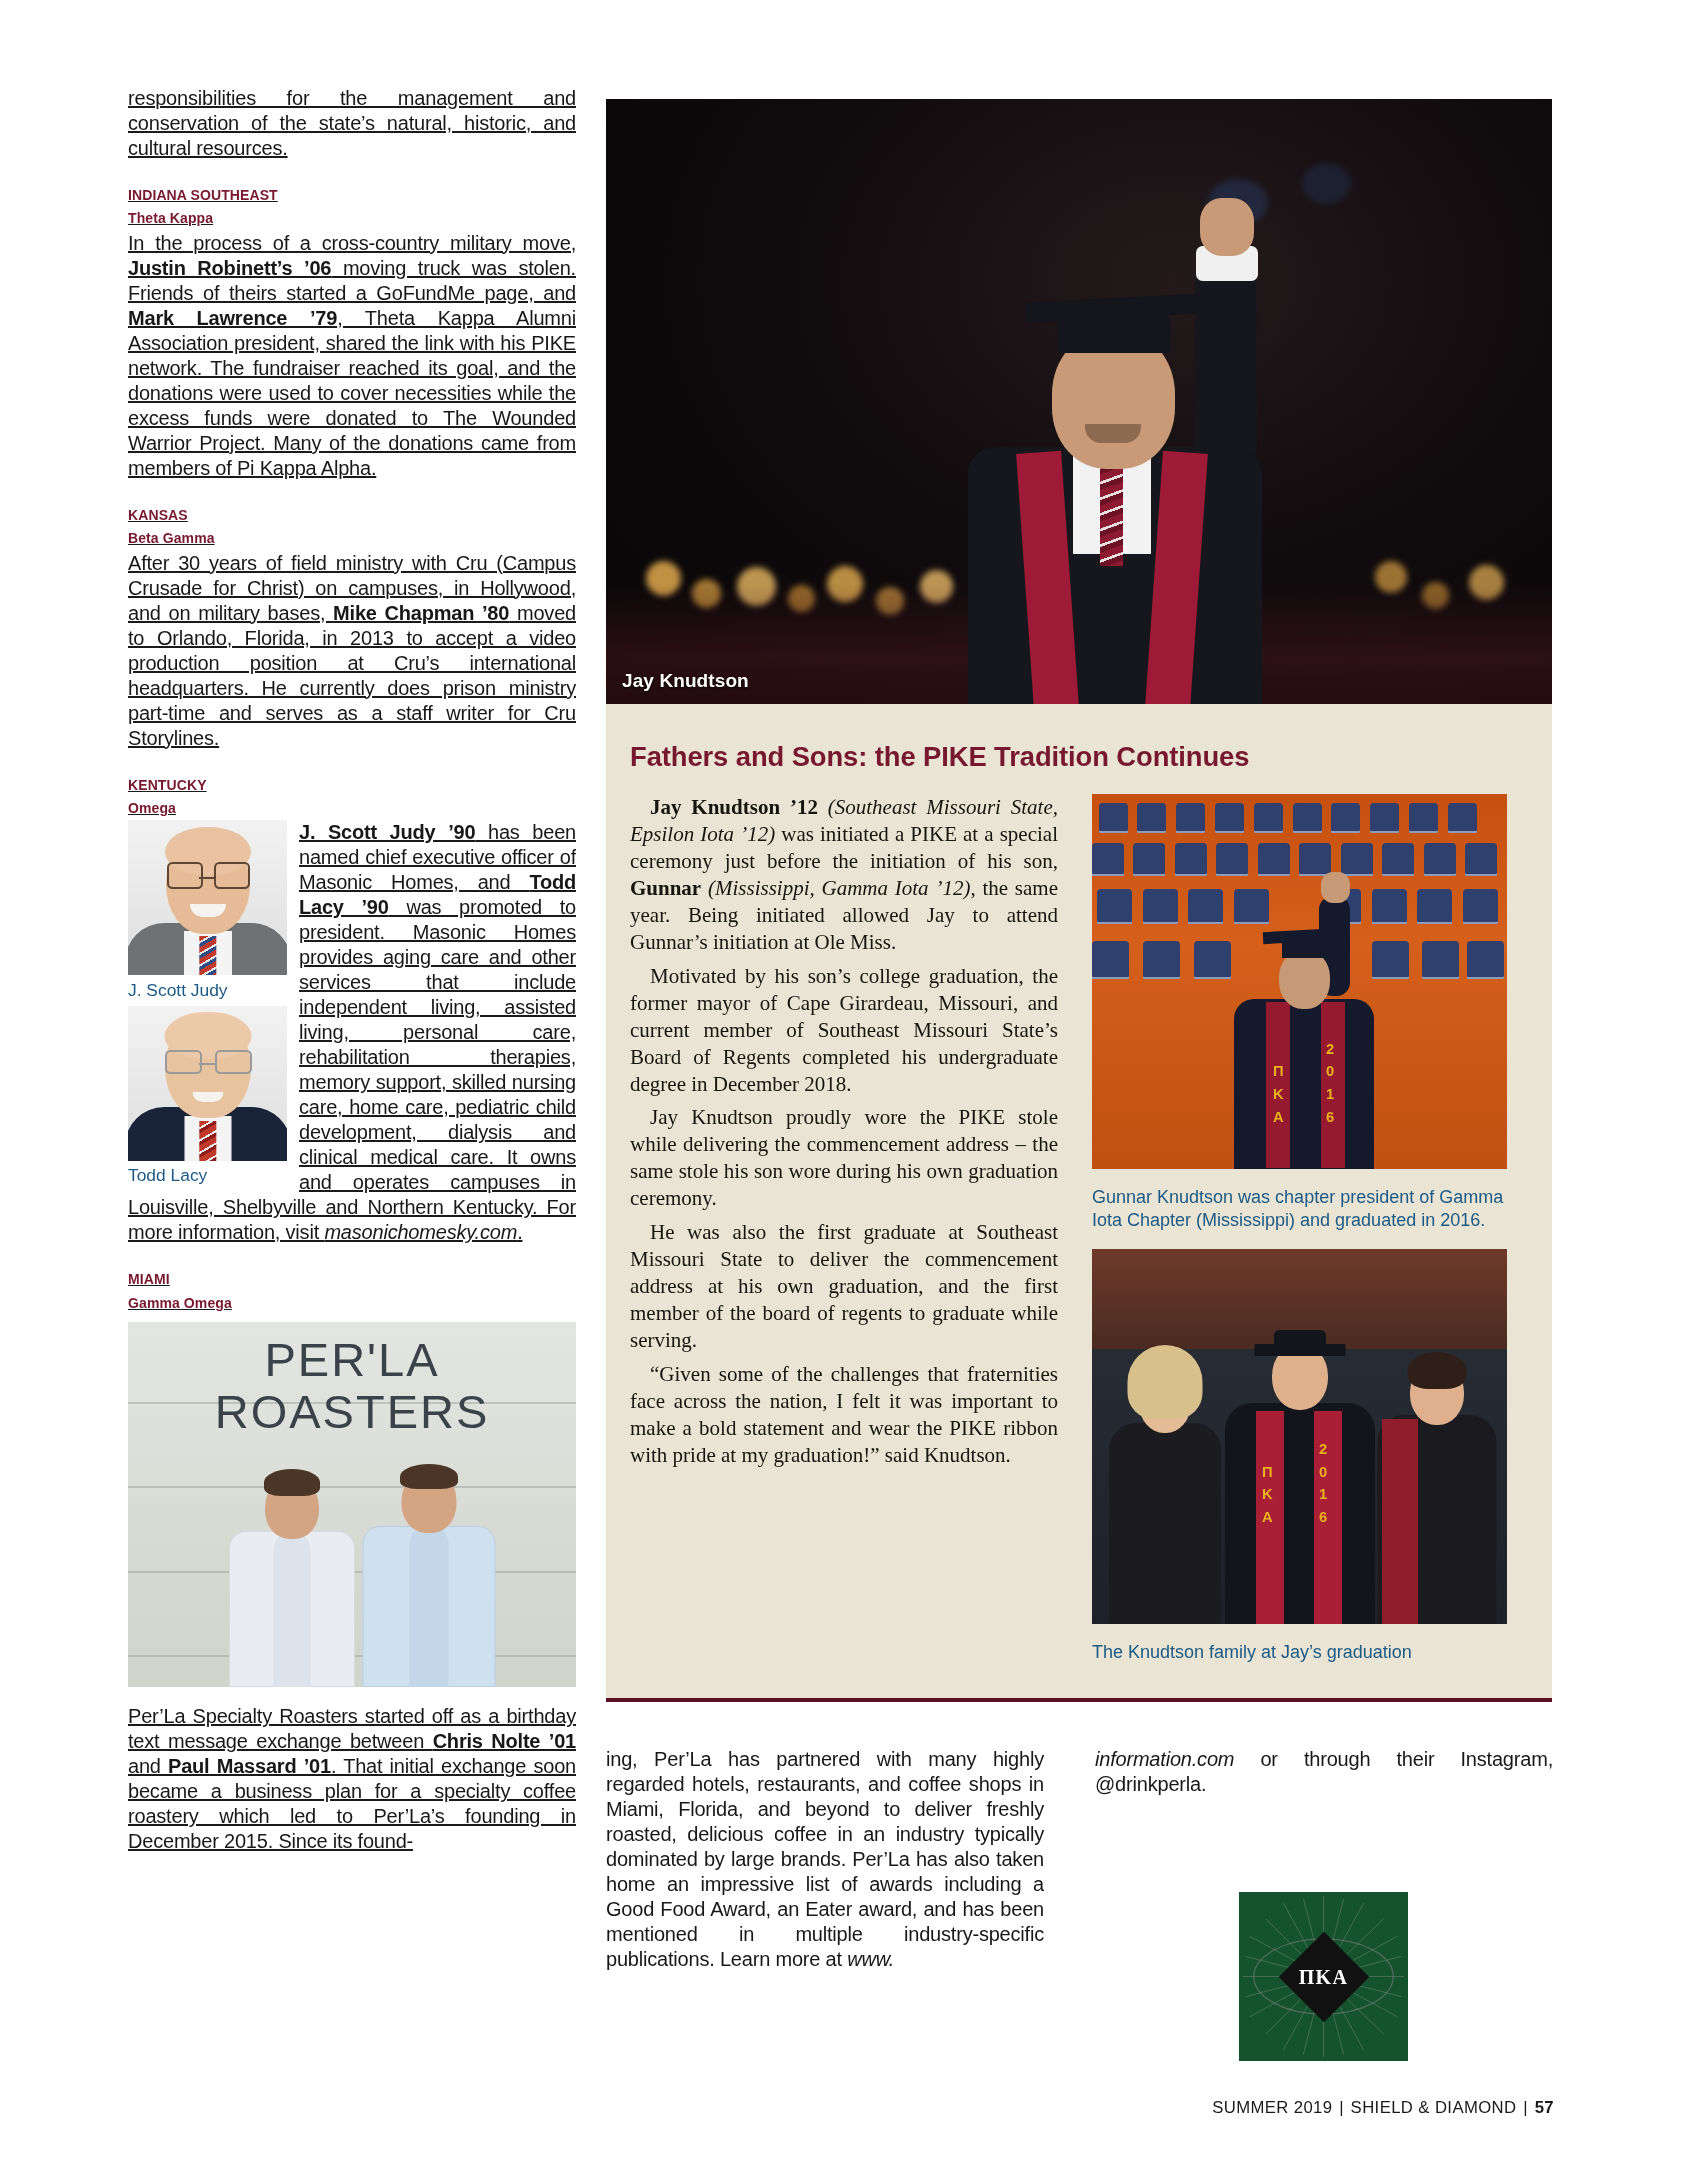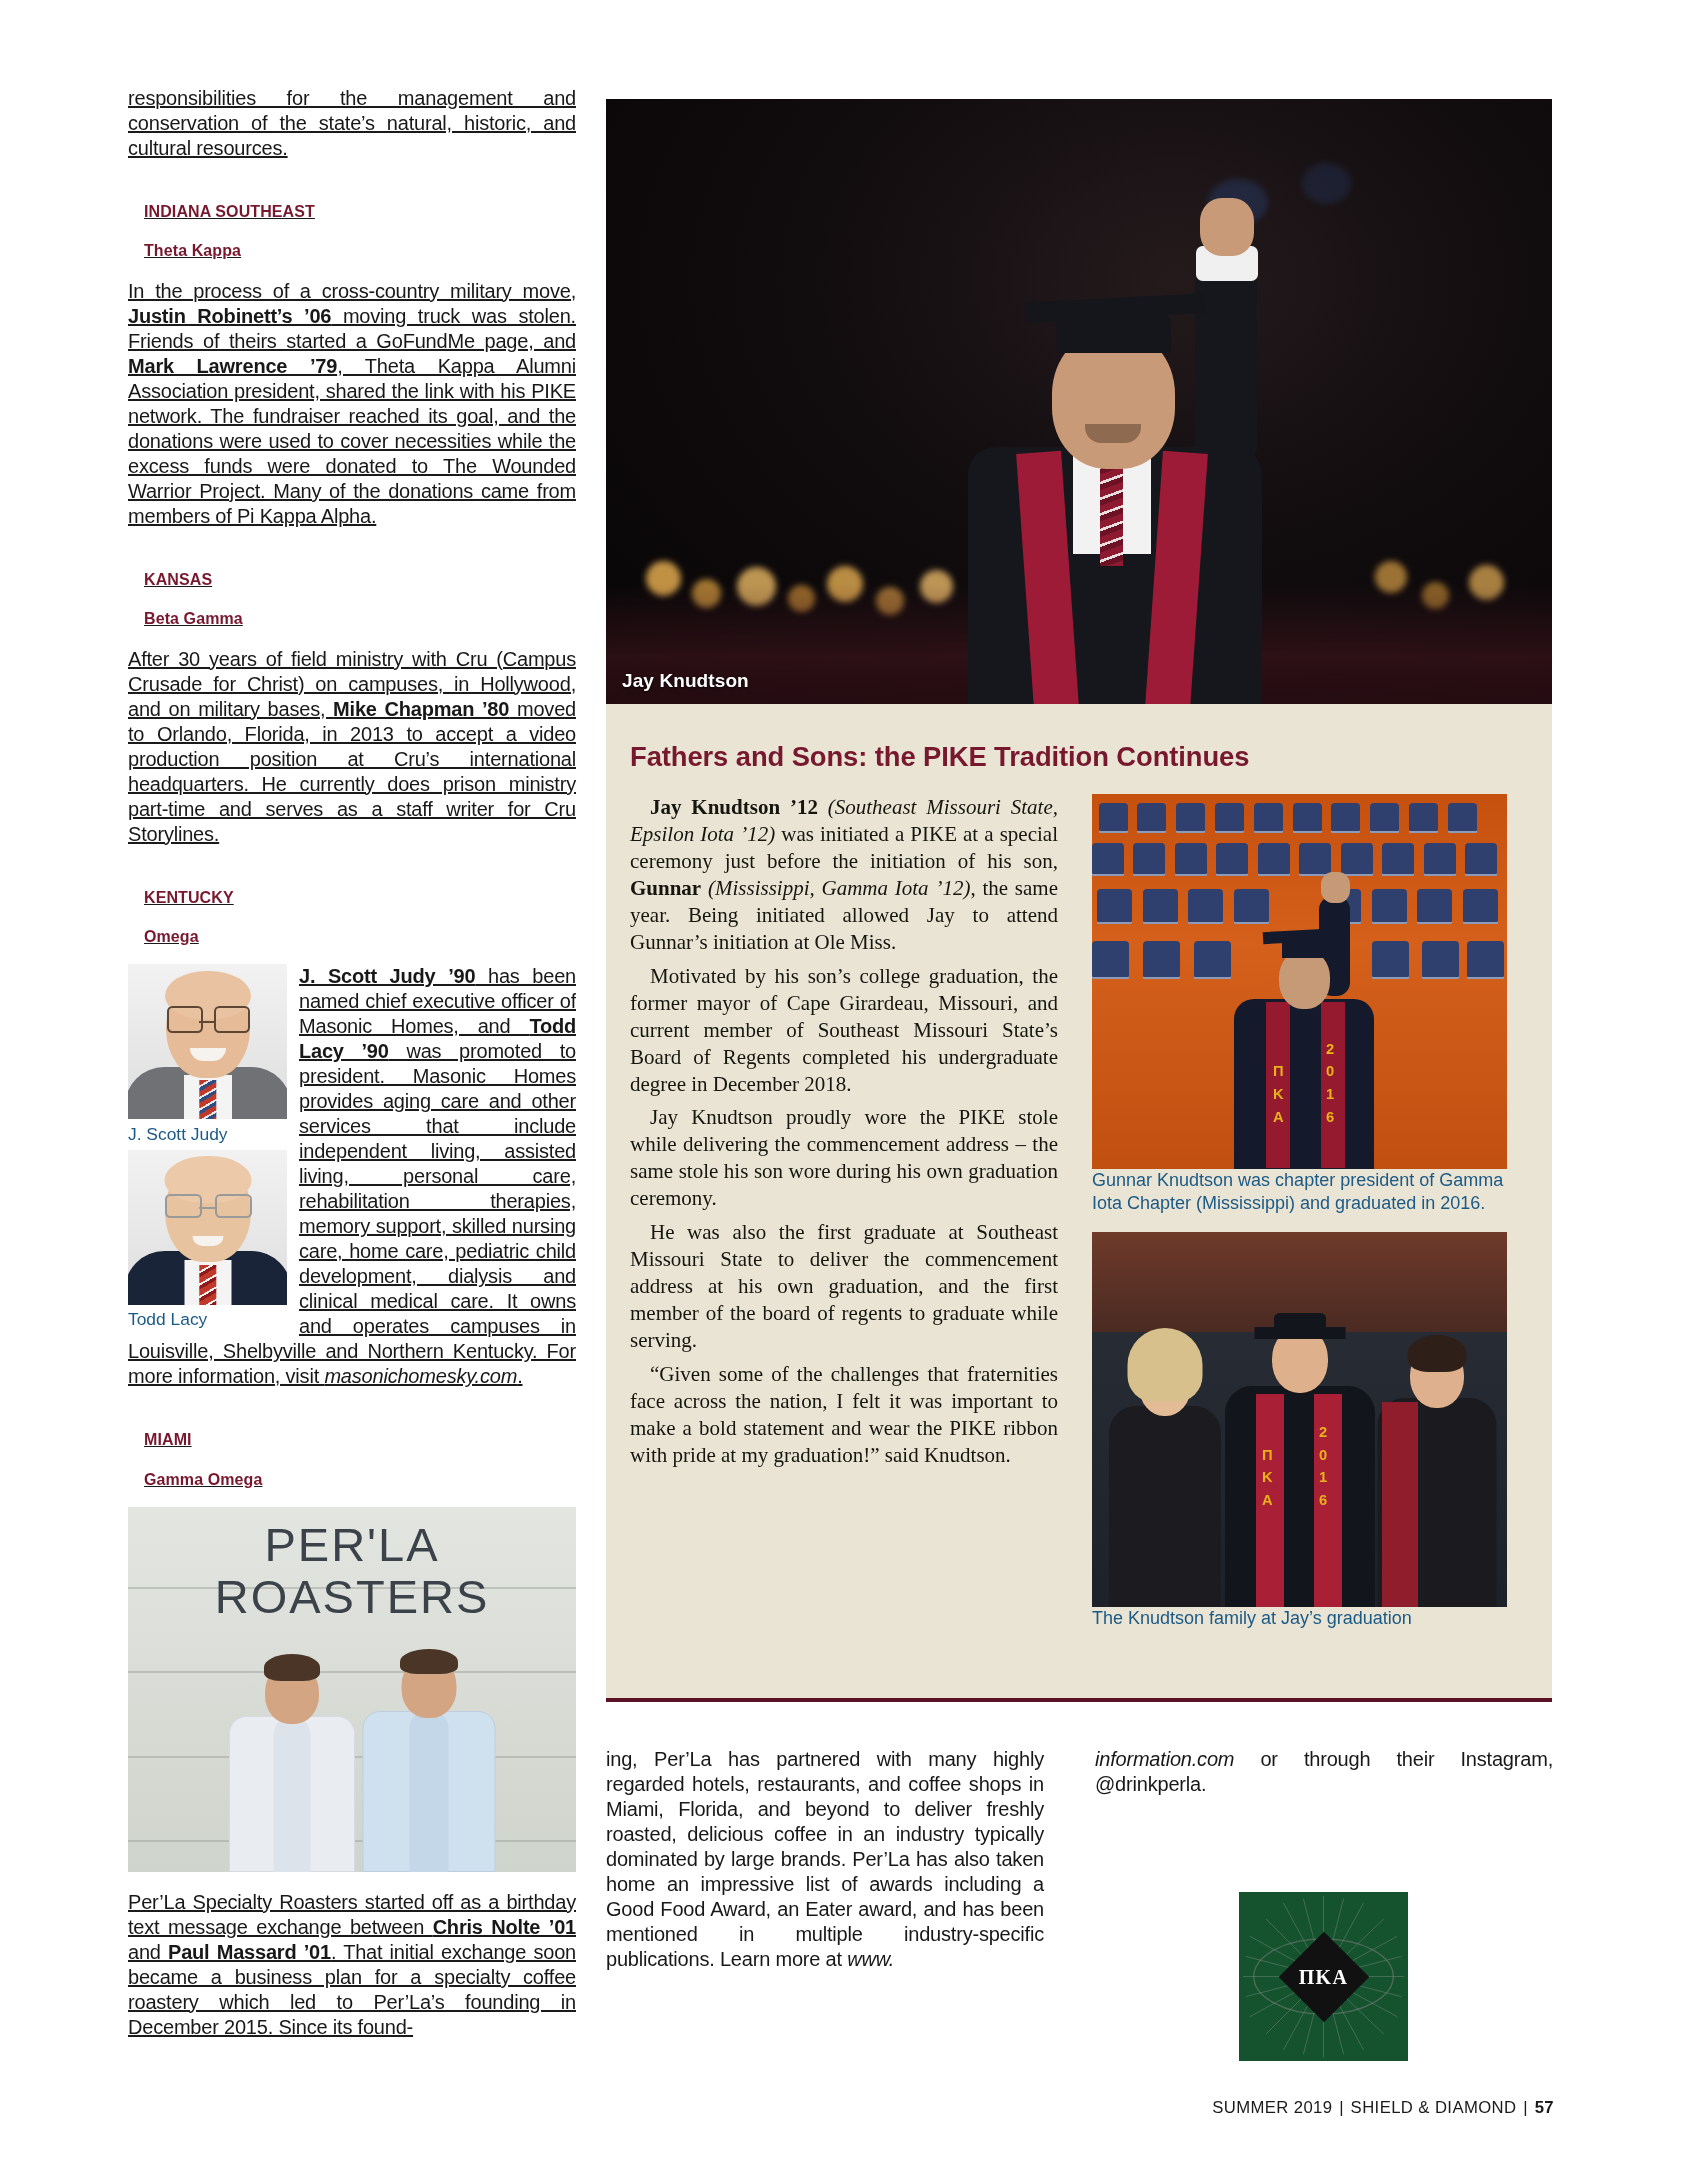--- a/index.html
+++ b/index.html
@@ -39,24 +39,24 @@
     color: #181818;
     letter-spacing: -0.2px;
     margin: 0;
   }
   .body-text b { font-weight: bold; }
   .body-text i { font-style: italic; }
 
   .chapter-head {
     color: #77182E;
     font-weight: bold;
-    font-size: 16px;
+    font-size: 14px;
     line-height: 23.4px;
     letter-spacing: 0.1px;
-    margin: 16px;
+    margin: 0;
   }
   .chapter-head .state { text-transform: uppercase; }
   .sec-gap { height: 23px; }
 
   
   .headshot-wrap { overflow: hidden; }
   .headshot {
     float: left;
     width: 159px;
     margin: 0 12px 4px 0;
@@ -197,21 +197,21 @@
     left: 486px;
     top: 90px;
     width: 415px;
   }
   .side-photo { width: 415px; position: relative; overflow: hidden; background: #b5b5b5; }
   .side-cap {
     font-family: "Liberation Sans", sans-serif;
     font-size: 18px;
     line-height: 23px;
     color: #1C5A86;
-    padding-top: 0;
+    padding-top: 17px;
   }
   .side-gap { height: 17.4px; }
 
   
   .grad1 { height: 375px; }
   .g1-floor { position:absolute; inset:0; background: linear-gradient(180deg,#c6510f 0%, #d4601b 40%, #c14f10 100%); }
   .g1-chair { position:absolute; background:#2f3f6e; border-radius: 4px 4px 1.3px 1.3px; box-shadow: 0 2px 0 #8e9bb8; }
   .g1-person { position:absolute; }
   .g1-gown { position:absolute; background:#141a2b; border-radius: 20px 20px 0 0; }
   .g1-cap { position:absolute; background:#141a2b; }

